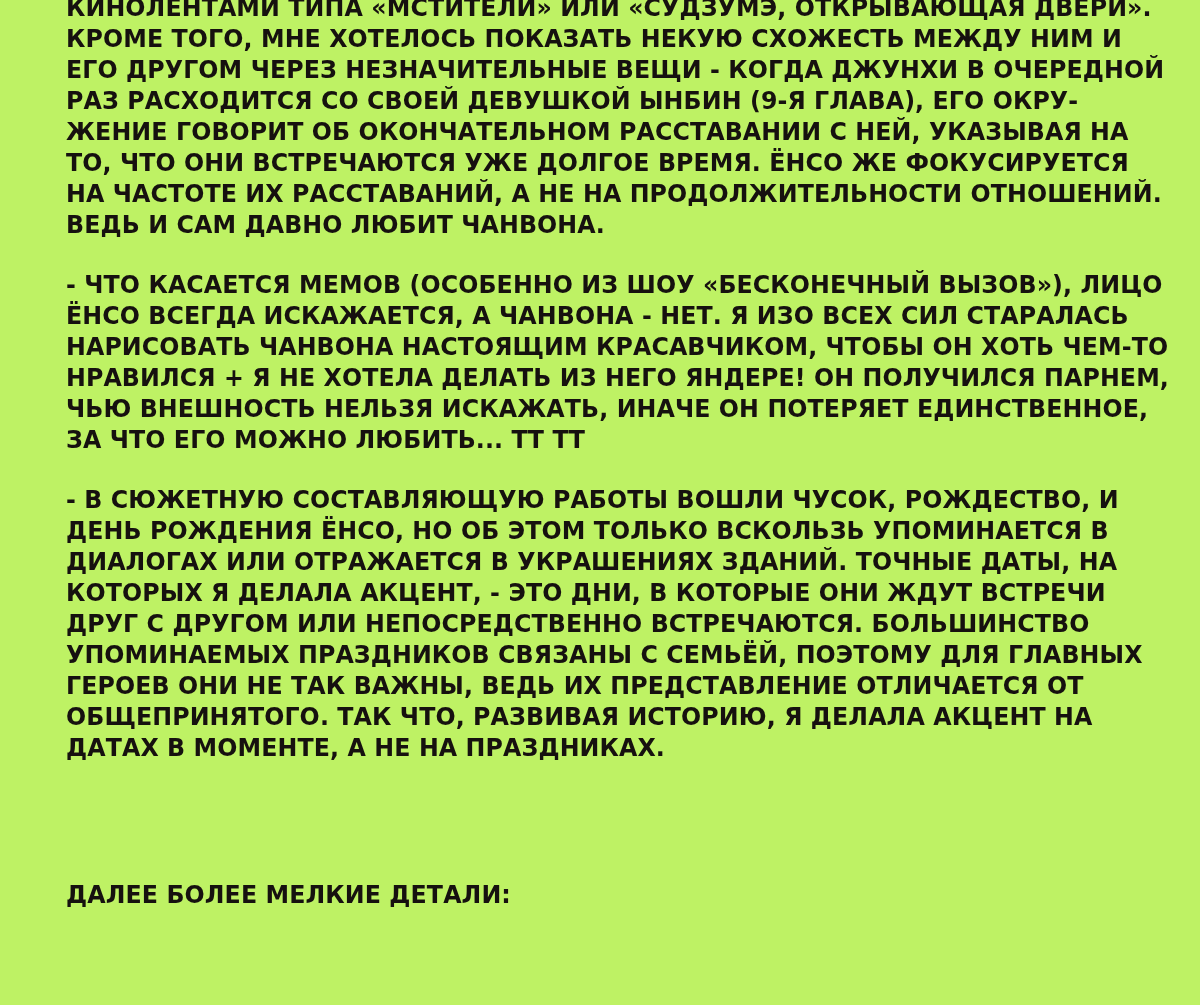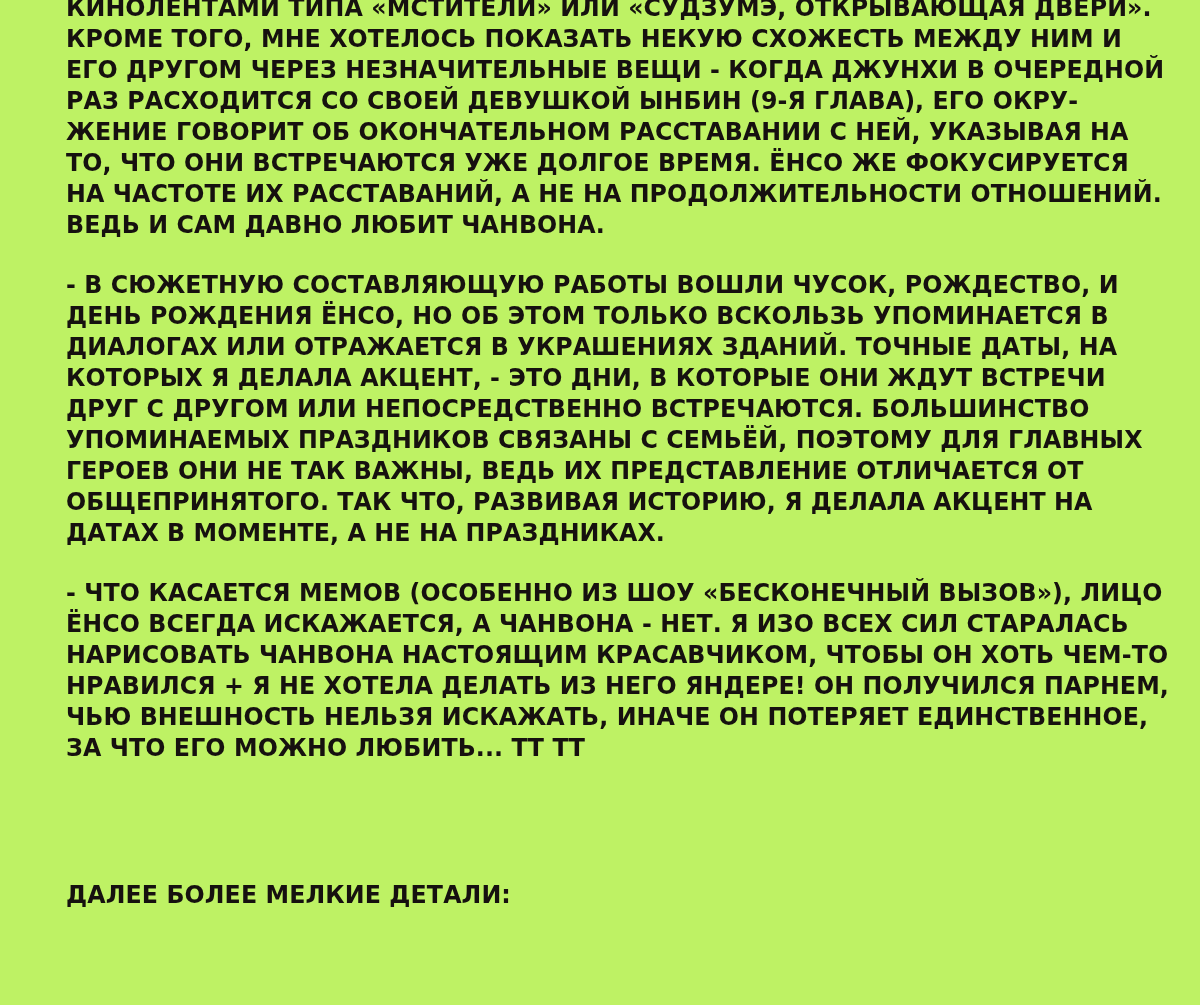--- a/index.html
+++ b/index.html
@@ -86,39 +86,39 @@
       <span class="line">КРОМЕ ТОГО, МНЕ ХОТЕЛОСЬ ПОКАЗАТЬ НЕКУЮ СХОЖЕСТЬ МЕЖДУ НИМ И</span>
       <span class="line">ЕГО ДРУГОМ ЧЕРЕЗ НЕЗНАЧИТЕЛЬНЫЕ ВЕЩИ - КОГДА ДЖУНХИ В ОЧЕРЕДНОЙ</span>
       <span class="line">РАЗ РАСХОДИТСЯ СО СВОЕЙ ДЕВУШКОЙ ЫНБИН (9-Я ГЛАВА), ЕГО ОКРУ-</span>
       <span class="line">ЖЕНИЕ ГОВОРИТ ОБ ОКОНЧАТЕЛЬНОМ РАССТАВАНИИ С НЕЙ, УКАЗЫВАЯ НА</span>
       <span class="line">ТО, ЧТО ОНИ ВСТРЕЧАЮТСЯ УЖЕ ДОЛГОЕ ВРЕМЯ. ЁНСО ЖЕ ФОКУСИРУЕТСЯ</span>
       <span class="line">НА ЧАСТОТЕ ИХ РАССТАВАНИЙ, А НЕ НА ПРОДОЛЖИТЕЛЬНОСТИ ОТНОШЕНИЙ.</span>
       <span class="line">ВЕДЬ И САМ ДАВНО ЛЮБИТ ЧАНВОНА.</span>
     </div>
 
     <div class="para">
+      <span class="line">- ЧТО КАСАЕТСЯ МЕМОВ (ОСОБЕННО ИЗ ШОУ «БЕСКОНЕЧНЫЙ ВЫЗОВ»), ЛИЦО</span>
+      <span class="line">ЁНСО ВСЕГДА ИСКАЖАЕТСЯ, А ЧАНВОНА - НЕТ. Я ИЗО ВСЕХ СИЛ СТАРАЛАСЬ</span>
+      <span class="line">НАРИСОВАТЬ ЧАНВОНА НАСТОЯЩИМ КРАСАВЧИКОМ, ЧТОБЫ ОН ХОТЬ ЧЕМ-ТО</span>
+      <span class="line">НРАВИЛСЯ + Я НЕ ХОТЕЛА ДЕЛАТЬ ИЗ НЕГО ЯНДЕРЕ! ОН ПОЛУЧИЛСЯ ПАРНЕМ,</span>
+      <span class="line">ЧЬЮ ВНЕШНОСТЬ НЕЛЬЗЯ ИСКАЖАТЬ, ИНАЧЕ ОН ПОТЕРЯЕТ ЕДИНСТВЕННОЕ,</span>
+      <span class="line">ЗА ЧТО ЕГО МОЖНО ЛЮБИТЬ... ТТ ТТ</span>
+    </div>
+
+    <div class="para">
       <span class="line">- В СЮЖЕТНУЮ СОСТАВЛЯЮЩУЮ РАБОТЫ ВОШЛИ ЧУСОК, РОЖДЕСТВО, И</span>
       <span class="line">ДЕНЬ РОЖДЕНИЯ ЁНСО, НО ОБ ЭТОМ ТОЛЬКО ВСКОЛЬЗЬ УПОМИНАЕТСЯ В</span>
       <span class="line">ДИАЛОГАХ ИЛИ ОТРАЖАЕТСЯ В УКРАШЕНИЯХ ЗДАНИЙ. ТОЧНЫЕ ДАТЫ, НА</span>
       <span class="line">КОТОРЫХ Я ДЕЛАЛА АКЦЕНТ, - ЭТО ДНИ, В КОТОРЫЕ ОНИ ЖДУТ ВСТРЕЧИ</span>
       <span class="line">ДРУГ С ДРУГОМ ИЛИ НЕПОСРЕДСТВЕННО ВСТРЕЧАЮТСЯ. БОЛЬШИНСТВО</span>
       <span class="line">УПОМИНАЕМЫХ ПРАЗДНИКОВ СВЯЗАНЫ С СЕМЬЁЙ, ПОЭТОМУ ДЛЯ ГЛАВНЫХ</span>
       <span class="line">ГЕРОЕВ ОНИ НЕ ТАК ВАЖНЫ, ВЕДЬ ИХ ПРЕДСТАВЛЕНИЕ ОТЛИЧАЕТСЯ ОТ</span>
       <span class="line">ОБЩЕПРИНЯТОГО. ТАК ЧТО, РАЗВИВАЯ ИСТОРИЮ, Я ДЕЛАЛА АКЦЕНТ НА</span>
       <span class="line">ДАТАХ В МОМЕНТЕ, А НЕ НА ПРАЗДНИКАХ.</span>
     </div>
 
-    <div class="para">
-      <span class="line">- ЧТО КАСАЕТСЯ МЕМОВ (ОСОБЕННО ИЗ ШОУ «БЕСКОНЕЧНЫЙ ВЫЗОВ»), ЛИЦО</span>
-      <span class="line">ЁНСО ВСЕГДА ИСКАЖАЕТСЯ, А ЧАНВОНА - НЕТ. Я ИЗО ВСЕХ СИЛ СТАРАЛАСЬ</span>
-      <span class="line">НАРИСОВАТЬ ЧАНВОНА НАСТОЯЩИМ КРАСАВЧИКОМ, ЧТОБЫ ОН ХОТЬ ЧЕМ-ТО</span>
-      <span class="line">НРАВИЛСЯ + Я НЕ ХОТЕЛА ДЕЛАТЬ ИЗ НЕГО ЯНДЕРЕ! ОН ПОЛУЧИЛСЯ ПАРНЕМ,</span>
-      <span class="line">ЧЬЮ ВНЕШНОСТЬ НЕЛЬЗЯ ИСКАЖАТЬ, ИНАЧЕ ОН ПОТЕРЯЕТ ЕДИНСТВЕННОЕ,</span>
-      <span class="line">ЗА ЧТО ЕГО МОЖНО ЛЮБИТЬ... ТТ ТТ</span>
-    </div>
-
     <div class="spacer-block"></div>
 
     <span class="footer-line">ДАЛЕЕ БОЛЕЕ МЕЛКИЕ ДЕТАЛИ:</span>
 
   </div>
 
 </div>
 
 </body></html>

